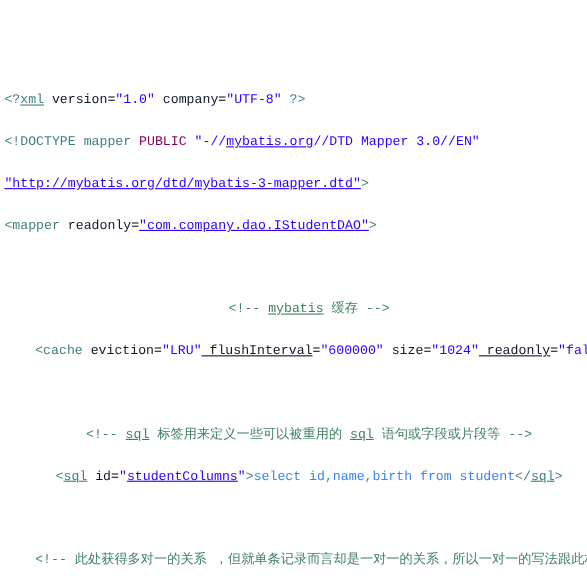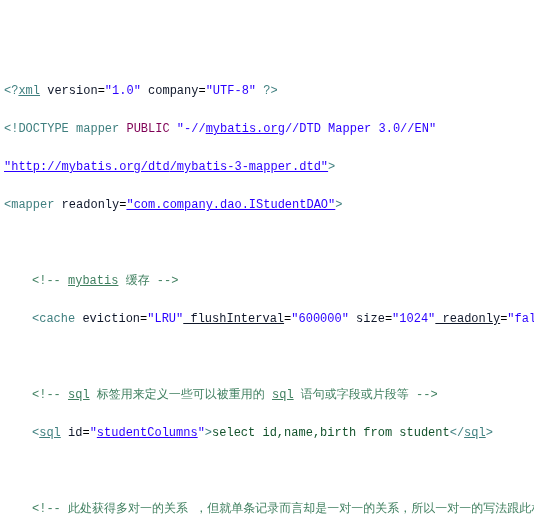--- a/index.html
+++ b/index.html
@@ -7,27 +7,27 @@
     padding: 6px 4px;
     background: #fff;
     font-family: Consolas, "Courier New", monospace;
     font-size: 12px;
     line-height: 19px;
     color: #000;
     white-space: pre;
     overflow-x: auto;
   }
   .line { display: block; }
-  .ind1 { padding-left: 28px; } 
+  .ind1 { padding-left: 28px; text-align: center; } 
   .tag { color: #3f7f7f; } 
   .kw  { color: #7f0055; } 
   .attr{ color: #0f172a; } 
   .str { color: #2a00ff; } 
   .cmt { color: #3f7f5f; } 
-  .txt { color: #14532d; }    
+  .txt { color: #3b82f6; }    
   .err {
     text-decoration-line: underline;
     text-decoration-style: wavy;
     text-decoration-color: #d00;
     text-decoration-thickness: 1px;
     text-decoration: underline;
   }
   .blank { height: 19px; }
 </style>
 </head>

